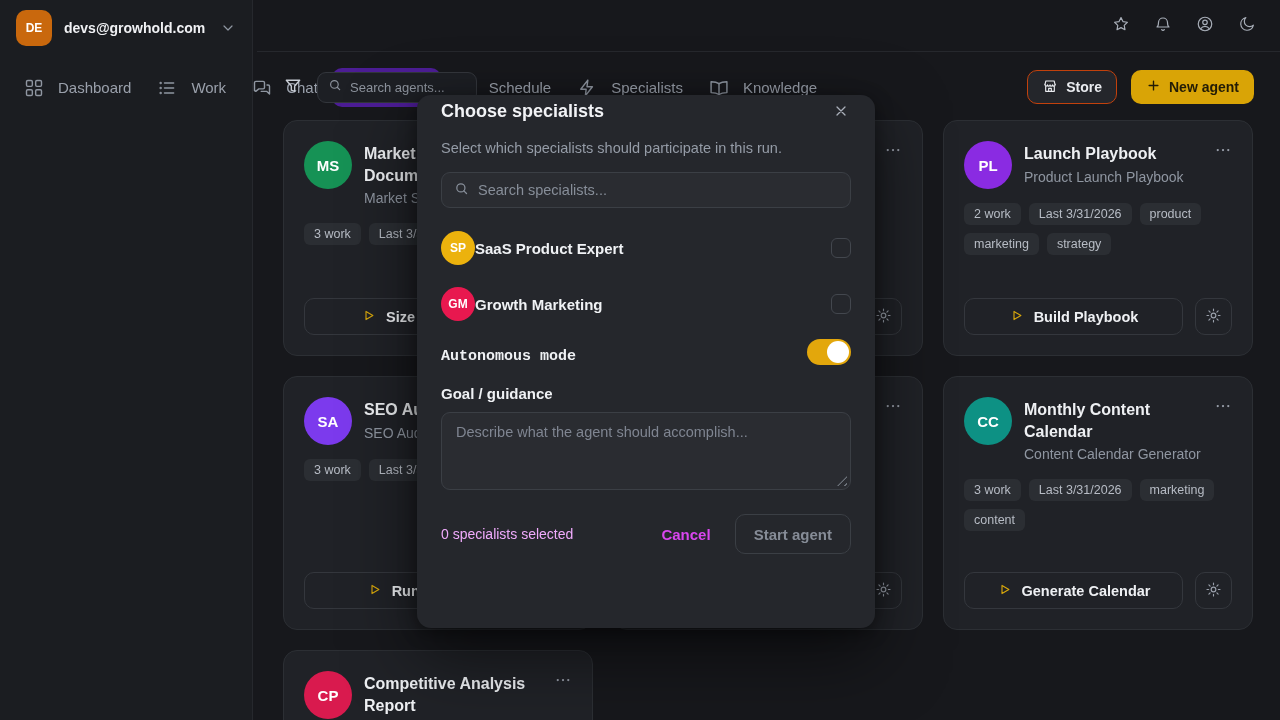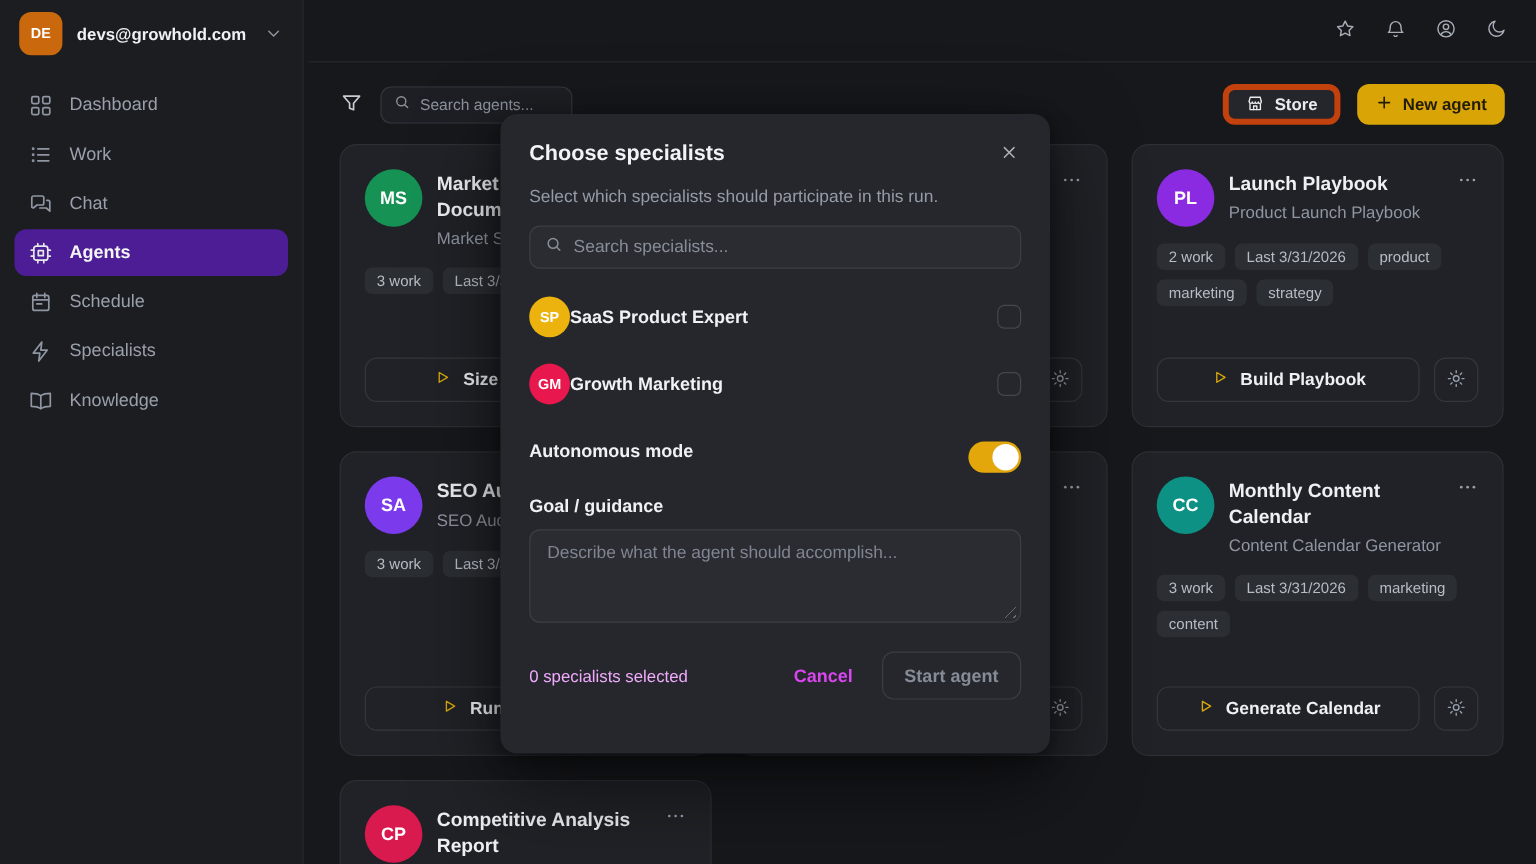--- a/index.html
+++ b/index.html
@@ -6,42 +6,42 @@
   html,body { width:1280px; height:720px; overflow:hidden; }
   body { font-family:"Liberation Sans","DejaVu Sans",sans-serif; background:#17181c; color:#eceef1; }
   .app { position:relative; width:1280px; height:720px; overflow:hidden; }
 
   
   .sidebar { position:absolute; left:0; top:0; width:253px; height:720px; background:#1b1d21; border-right:1px solid #26282d; }
   .account { display:flex; align-items:center; gap:12px; padding:10px 16px 14px 16px; cursor:pointer; }
   .account .avatar { width:36px; height:36px; border-radius:10px; display:flex; align-items:center; justify-content:center; font-size:12px; font-weight:700; color:#fff; }
   .account .email { font-size:14px; font-weight:700; color:#f0f1f4; flex:1; }
   .account .chev { color:#8f96a1; display:flex; }
-  .nav { padding:8px 12px; display:flex; flex-direction:column; gap:2px; }
+  .nav { padding:8px 12px; display:flex; flex-direction:row; gap:2px; }
   .nav-item { display:flex; align-items:center; gap:14px; height:39px; padding:0 12px; border-radius:10px; color:#9aa0ab; font-size:15px; cursor:pointer; }
   .nav-item .nicon { display:flex; color:#8f96a1; }
   .nav-item.active { background:#4c1d95; color:#f4f5f7; font-weight:700; }
   .nav-item.active .nicon { color:#e6e8ec; }
   .nicon svg { width:20px; height:20px; }
 
   
   .main { position:absolute; left:257px; top:0; width:1023px; height:720px; }
   .topbar { height:52px; border-bottom:1px solid #26282d; display:flex; align-items:center; justify-content:flex-end; gap:12px; padding:0 18px; }
   .tb-btn { width:30px; height:30px; background:none; border:none; color:#a7adb7; display:flex; align-items:center; justify-content:center; cursor:pointer; }
   .tb-btn svg { width:18px; height:18px; }
 
   .toolbar { display:flex; align-items:center; padding:18px 26px 0 26px; gap:14px; }
   .filter-btn { background:none; border:none; color:#c7ccd4; display:flex; cursor:pointer; padding:4px 0; }
   .filter-btn svg { width:20px; height:20px; }
   .searchbox { display:flex; align-items:center; gap:8px; width:160px; height:31px; border:1px solid #33363c; border-radius:9px; background:#1d1f24; padding:0 10px; color:#8d939d; }
   .searchbox svg { width:14px; height:14px; flex:none; }
   .searchbox input { background:none; border:none; outline:none; color:#d7dade; font-size:13px; width:100%; font-family:inherit; }
   .searchbox input::placeholder { color:#8d939d; }
   .toolbar .spacer { flex:1; }
-  .store-btn { display:flex; align-items:center; gap:8px; height:34px; padding:0 14px; border-radius:10px; border:5px solid #c2410c; background:#24262b; color:#e9ebef; font-size:14px; font-weight:700; cursor:pointer; font-family:inherit; }
+  .store-btn { display:flex; align-items:center; gap:8px; height:34px; padding:0 14px; border-radius:10px; border:1px solid #c2410c; background:#24262b; color:#e9ebef; font-size:14px; font-weight:700; cursor:pointer; font-family:inherit; }
   .store-btn svg { width:16px; height:16px; }
   .newagent-btn { display:flex; align-items:center; gap:8px; height:34px; padding:0 15px; border-radius:10px; border:none; background:#d9a406; color:#231c06; font-size:14px; font-weight:700; cursor:pointer; font-family:inherit; }
   .newagent-btn svg { width:15px; height:15px; }
 
   
   .cards { display:grid; grid-template-columns:repeat(3,310px); gap:20px; padding:16px 26px; }
   .card { background:#202227; border:1px solid #2c2f34; border-radius:14px; padding:20px; display:flex; flex-direction:column; }
   .card.h1 { height:236px; }
   .card.h2 { height:254px; }
   .card.h3 { height:200px; }
@@ -56,36 +56,36 @@
   .badge { background:#2b2e33; color:#b7bcc5; font-size:12.5px; padding:4px 10px; border-radius:6px; white-space:nowrap; }
   .card .grow { flex:1; }
   .card-actions { display:flex; gap:12px; }
   .run-btn { flex:1; height:37px; border-radius:10px; border:1px solid #34373d; background:transparent; color:#eef0f3; font-size:14.5px; font-weight:700; display:flex; align-items:center; justify-content:center; gap:10px; cursor:pointer; font-family:inherit; }
   .run-btn svg { width:15px; height:15px; color:#d9a80b; }
   .gear-btn { width:37px; height:37px; flex:none; border-radius:10px; border:1px solid #34373d; background:transparent; color:#9aa0ab; display:flex; align-items:center; justify-content:center; cursor:pointer; }
   .gear-btn svg { width:17px; height:17px; }
   .head-end { justify-content:flex-end; }
 
   
-  .modal { position:absolute; left:417px; top:95px; width:458px; height:533px; background:#25272c; border-radius:14px; box-shadow:0 25px 70px rgba(0,0,0,.55), 0 4px 18px rgba(0,0,0,.4); padding:22px 24px; overflow:hidden; }
+  .modal { position:absolute; left:417px; top:95px; width:458px; height:533px; background:#25272c; border-radius:14px; box-shadow:0 25px 70px rgba(0,0,0,.55), 0 4px 18px rgba(0,0,0,.4); padding:6px 24px; overflow:hidden; }
   .modal-head { display:flex; align-items:flex-start; justify-content:space-between; }
   .modal-title { font-size:18px; font-weight:700; color:#f2f3f6; }
   .close-btn { background:none; border:none; color:#aab0ba; cursor:pointer; display:flex; padding:2px; }
   .close-btn svg { width:16px; height:16px; }
   .modal-sub { margin-top:16px; font-size:14.5px; color:#959ca7; }
   .modal-search { margin-top:16px; display:flex; align-items:center; gap:9px; height:36px; border:1px solid #3b3f45; background:#2a2c31; border-radius:9px; padding:0 12px; color:#878e99; }
   .modal-search svg { width:15px; height:15px; flex:none; }
   .modal-search input { background:none; border:none; outline:none; width:100%; color:#dcdfe4; font-size:14.5px; font-family:inherit; }
   .modal-search input::placeholder { color:#878e99; }
   .spec-list { margin-top:12px; }
   .spec-row { display:flex; align-items:center; height:56px; cursor:pointer; }
   .savatar { width:34px; height:34px; border-radius:50%; flex:none; display:flex; align-items:center; justify-content:center; color:#fff; font-weight:700; font-size:12px; }
   .sname { flex:1; font-size:15px; font-weight:600; color:#f0f2f5; }
   .checkbox { width:20px; height:20px; border-radius:6px; border:1.5px solid #43474e; background:transparent; cursor:pointer; flex:none; }
-  .auto-row { margin-top:20px; display:flex; align-items:flex-start; gap:16px; }
+  .auto-row { margin-top:7px; display:flex; align-items:flex-end; gap:16px;font-family:Liberation Mono, monospace; }
   .auto-text { flex:1; }
   .auto-title { font-size:15px; font-weight:700; color:#eff1f4; }
   .auto-desc { font-size:13px; color:#8f96a1; margin-top:3px; }
   .toggle { width:44px; height:26px; border-radius:13px; background:#e3a70c; position:relative; flex:none; cursor:pointer; border:none; }
   .toggle .knob { position:absolute; top:2px; right:2px; width:22px; height:22px; border-radius:50%; background:#fff; }
   .goal-label { margin-top:20px; font-size:15px; font-weight:700; color:#eff1f4; display:block; }
   .goal-wrap { position:relative; margin-top:10px; }
   .goal-wrap textarea { width:100%; height:78px; resize:none; background:#2a2c31; border:1px solid #3b3f45; border-radius:9px; padding:11px 14px; color:#dcdfe4; font-size:14.5px; font-family:inherit; outline:none; display:block; }
   .goal-wrap textarea::placeholder { color:#7f8591; }
   .goal-wrap .grip { position:absolute; right:4px; bottom:4px; width:10px; height:10px; background:repeating-linear-gradient(135deg, transparent 0 2px, #6a7078 2px 3px, transparent 3px 5px); clip-path:polygon(100% 0, 100% 100%, 0 100%); pointer-events:none; }

